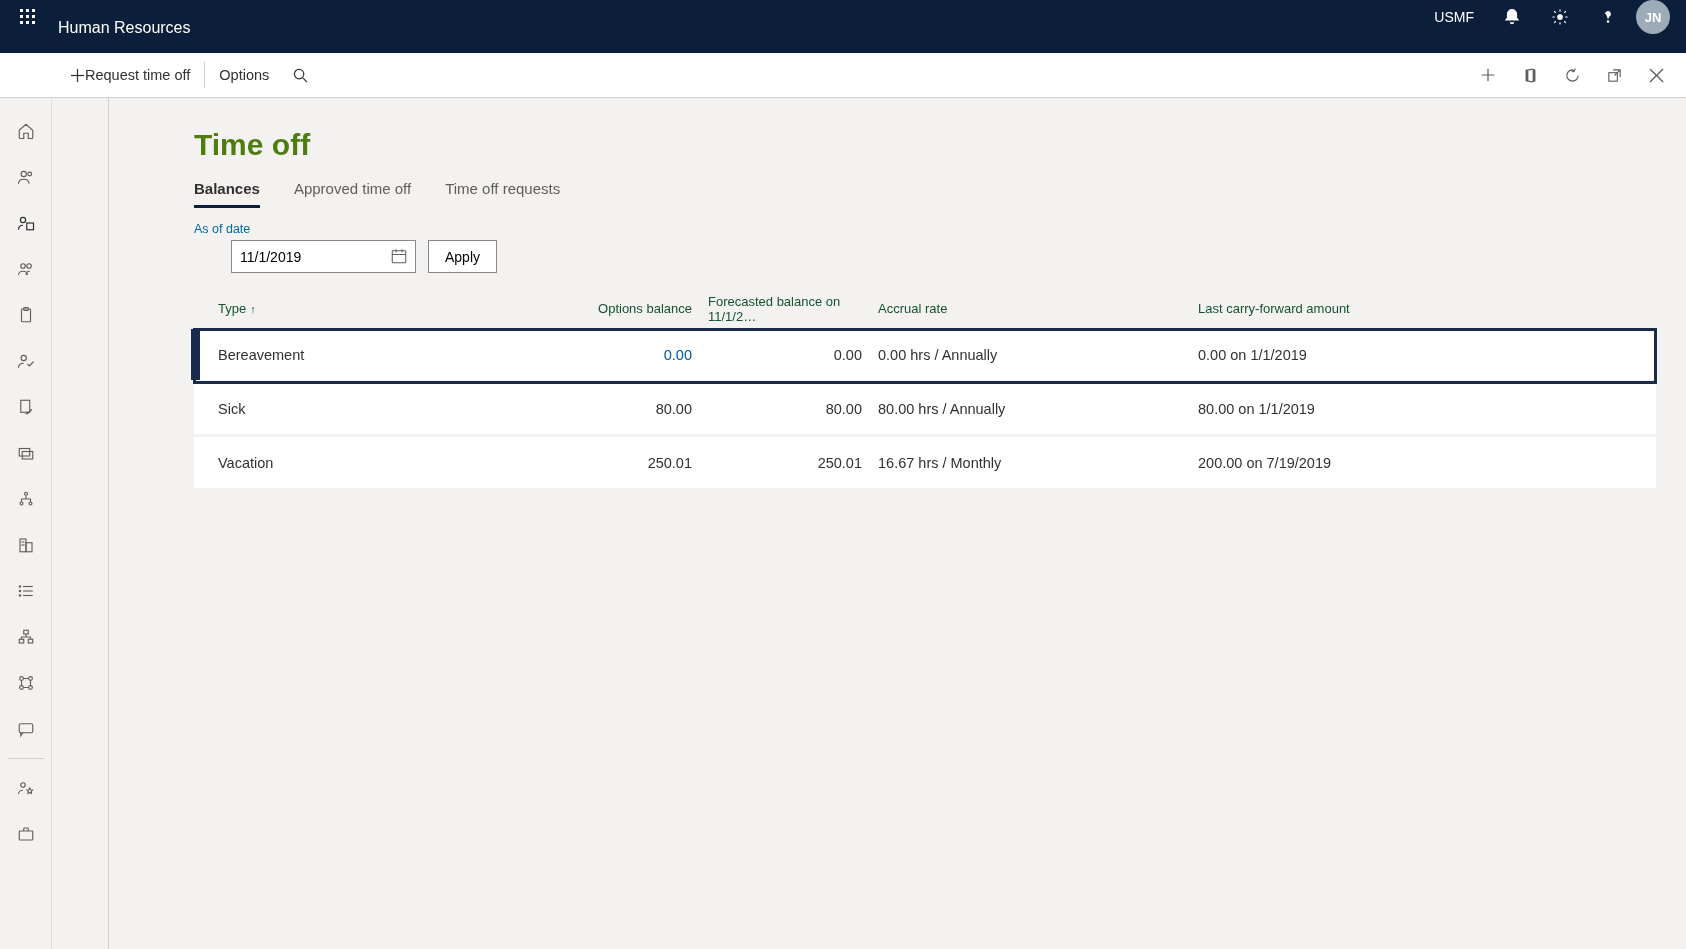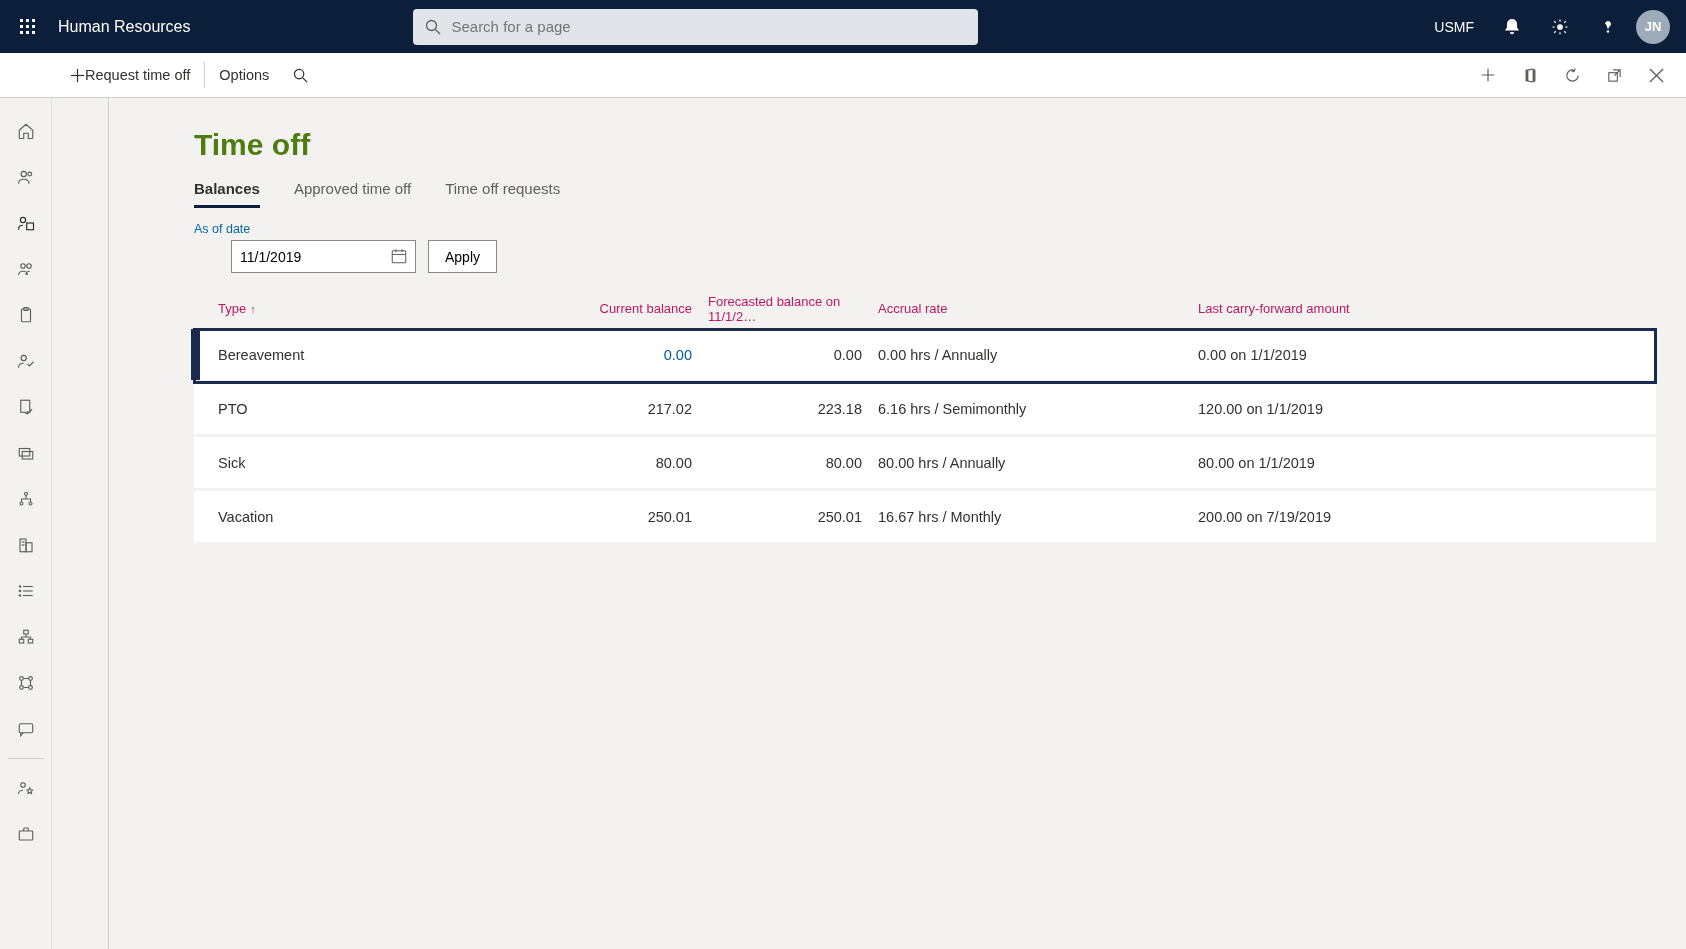--- a/index.html
+++ b/index.html
@@ -11,23 +11,23 @@
   width: 1686px;
   height: 949px;
   overflow: hidden;
 }
 
 
 .top-bar {
   height: 53px;
   background: #0b1f3a;
   display: flex;
-  align-items: center;
+  align-items: flex-end;
   color: #fff;
-  padding: 0 8px;
+  padding: 16px 8px;
 }
 .waffle {
   width: 40px; height: 40px; display:flex; align-items:center; justify-content:center;
   cursor: pointer;
 }
 .waffle svg { fill: #fff; }
 .app-title { font-size: 16px; font-weight: 400; margin-left: 10px; }
 .search-box {
   margin-left: auto;
   margin-right: auto;
@@ -158,21 +158,21 @@
 .grid {
   border:0;
   background:transparent;
 }
 .grid-head {
   display:grid;
   grid-template-columns: 16px 360px 130px 170px 320px 460px;
   height:40px;
   align-items:center;
   font-size:13px;
-  color:#be185d;
+  color:#14532d;
   border-bottom:1px solid #e1dfdd;
   padding:0;
 }
 .grid-head .hcell { padding:0 8px; display:flex; align-items:center; gap:4px; cursor:pointer;}
 .hcell.num { justify-content:flex-end; }
 .sort-arrow { font-size:11px; }
 .grid-row {
   display:grid;
   grid-template-columns: 16px 360px 130px 170px 320px 460px;
   height:54px;
@@ -206,27 +206,20 @@
         <rect x="0" y="6" width="3" height="3"></rect>
         <rect x="6" y="6" width="3" height="3"></rect>
         <rect x="12" y="6" width="3" height="3"></rect>
         <rect x="0" y="12" width="3" height="3"></rect>
         <rect x="6" y="12" width="3" height="3"></rect>
         <rect x="12" y="12" width="3" height="3"></rect>
       </svg>
   </div>
   <div class="app-title">Human Resources</div>
 
-  <div class="search-box">
-    <svg width="16" height="16" viewBox="0 0 16 16">
-        <circle cx="6.5" cy="6.5" r="5" fill="none" stroke="#605e5c" stroke-width="1.3"></circle>
-        <line x1="10.5" y1="10.5" x2="15" y2="15" stroke="#605e5c" stroke-width="1.3"></line>
-      </svg>
-    <input type="text" placeholder="Search for a page" style="">
-  </div>
 
   <div class="top-right">
     <div class="entity">USMF</div>
     <div class="icon-btn">
       <svg width="18" height="18" viewBox="0 0 24 24" fill="none" stroke="#fff" stroke-width="1.6">
           <path d="M6 8a6 6 0 1 1 12 0v5l2 3H4l2-3V8z"></path>
           <path d="M10 19a2 2 0 0 0 4 0"></path>
         </svg>
     </div>
     <div class="icon-btn">
@@ -451,21 +444,21 @@
       </div>
 
       <div class="grid">
         <div class="grid-head">
           <div></div>
           <div class="hcell">
             <span>Type</span>
             <span class="sort-arrow">↑</span>
           </div>
           <div class="hcell num">
-              <span>Current balance</span>
+              <span>Options balance</span>
             </div>
           <div class="hcell num">
               <span>Forecasted balance on 11/1/2…</span>
             </div>
           <div class="hcell">
               <span>Accrual rate</span>
             </div>
           <div class="hcell">
               <span>Last carry-forward amount</span>
             </div>
@@ -474,28 +467,20 @@
             <div class="grid-row selected">
               <div class="stripe"></div>
               <div class="cell">Bereavement</div>
               <div class="cell num link">0.00</div>
               <div class="cell num">0.00</div>
               <div class="cell">0.00 hrs / Annually</div>
               <div class="cell">0.00 on 1/1/2019</div>
             </div>
             <div class="grid-row">
               <div class="stripe"></div>
-              <div class="cell">PTO</div>
-              <div class="cell num">217.02</div>
-              <div class="cell num">223.18</div>
-              <div class="cell">6.16 hrs / Semimonthly</div>
-              <div class="cell">120.00 on 1/1/2019</div>
-            </div>
-            <div class="grid-row">
-              <div class="stripe"></div>
               <div class="cell">Sick</div>
               <div class="cell num">80.00</div>
               <div class="cell num">80.00</div>
               <div class="cell">80.00 hrs / Annually</div>
               <div class="cell">80.00 on 1/1/2019</div>
             </div>
             <div class="grid-row">
               <div class="stripe"></div>
               <div class="cell">Vacation</div>
               <div class="cell num">250.01</div>

